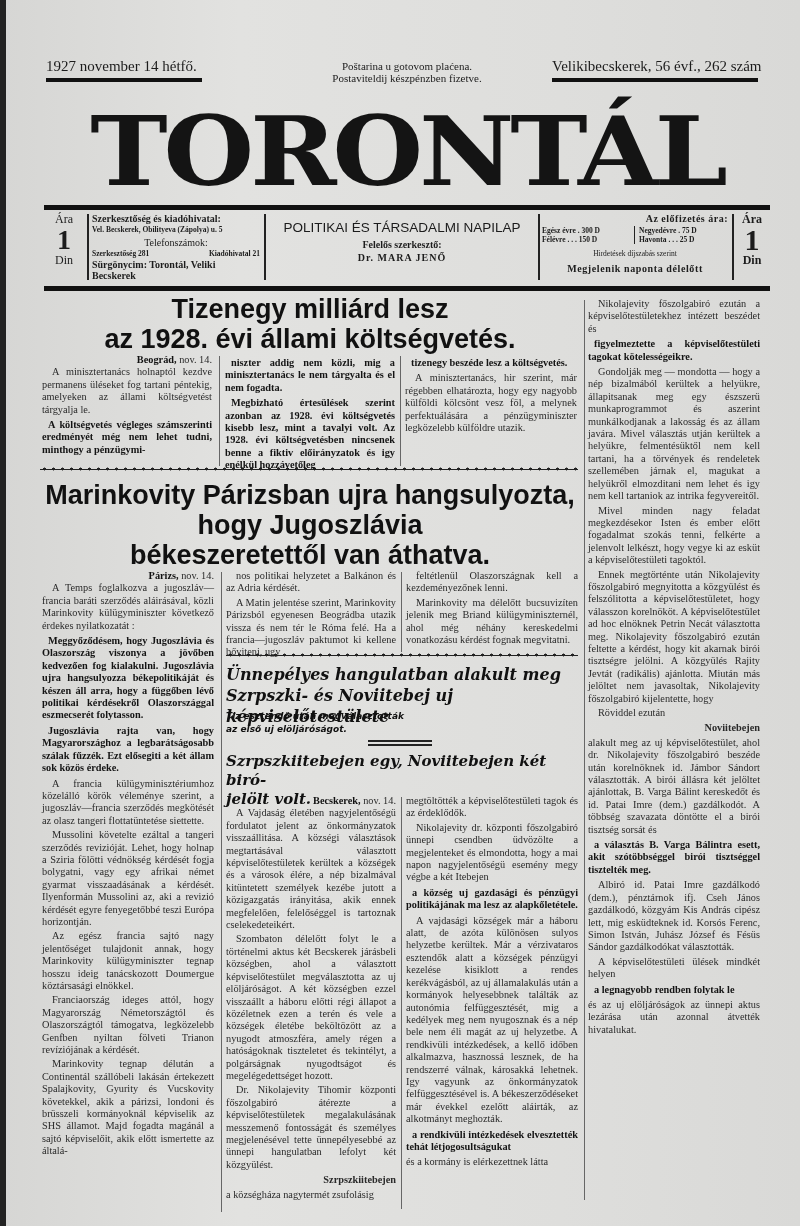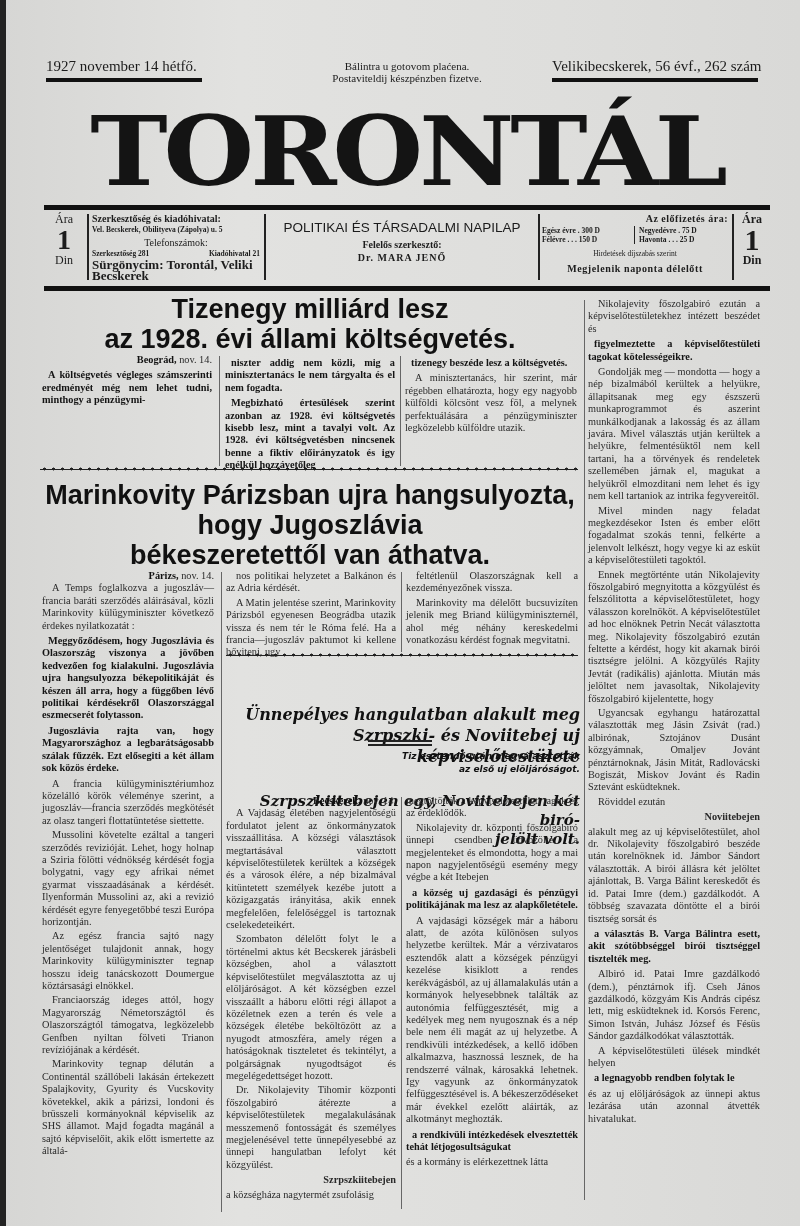--- a/index.html
+++ b/index.html
@@ -21,32 +21,32 @@
   .col { position:absolute; font-size:10.3px; line-height:12.4px; text-align:justify; color:#2a2a2a; }
   .col p { margin:0; text-indent:10px; }
   .col p.b { font-weight:bold; color:#141414; margin:3px 0; text-indent:6px; }
   .col p.dl { text-align:right; font-weight:normal; text-indent:0; }
   .col p.dl b { color:#111; }
   .col p.sub { text-align:right; font-weight:bold; text-indent:0; margin:3px 0 2px; }
   .col p + p { margin-top:2px; }
   .colsep { position:absolute; width:1px; background:#666; }
   .dotrule { position:absolute; height:6px; background-image: radial-gradient(circle,#222 1.4px,transparent 1.6px), linear-gradient(#222,#222);
              background-size:9px 6px, 100% 1.2px; background-repeat:repeat-x,no-repeat; background-position:0 0, 0 2.5px; }
-  .ital { font-family:"DejaVu Serif", serif; font-style:italic; font-weight:bold; text-align:right; color:#111;margin-top:40px; }
+  .ital { font-family:"DejaVu Serif", serif; font-style:italic; font-weight:bold; text-align:left; color:#111; }
 </style>
 </head>
 <body>
 
 <div class="page">
   <div class="leftbar"></div>
 
   <div class="abs topline" style="left:46px;">1927 november 14 hétfő.</div>
   <div class="abs rule" style="left:46px; top:78px; width:156px;"></div>
   <div class="abs post">
-    <div>Bálintra u gotovom plaćena.</div>
+    <div>Poštarina u gotovom plaćena.</div>
     <div>Postaviteldij készpénzben fizetve.</div>
   </div>
   <div class="abs topline" style="left:552px;">Velikibecskerek, 56 évf., 262 szám</div>
   <div class="abs rule" style="left:552px; top:78px; width:206px;"></div>
 
   <div class="abs masthead">TORONTÁL</div>
 
   <div class="abs infobar">
     <div class="ib" style="left:0; width:40px; text-align:center;">
       <div style="font-size:12px; margin-top:4px;">Ára</div>
@@ -55,21 +55,21 @@
     </div>
     <div class="vsep" style="left:43px;"></div>
     <div class="ib" style="left:48px; width:168px; font-weight:bold;">
       <div style="font-size:10px; margin-top:3px;">Szerkesztőség és kiadóhivatal:</div>
       <div style="font-size:7.5px;">Vel. Becskerek, Obilityeva (Zápolya) u. 5</div>
       <div style="font-size:10px; font-weight:normal; text-align:center; margin-top:2px;">Telefonszámok:</div>
       <div style="font-size:7.5px; display:flex; justify-content:space-between;">
         <span>Szerkesztőség 281</span>
         <span>Kiadóhivatal 21</span>
       </div>
-      <div style="font-size:13px;">Sürgönycim: Torontál, Veliki Becskerek</div>
+      <div style="font-size:10px;">Sürgönycim: Torontál, Veliki Becskerek</div>
     </div>
     <div class="vsep" style="left:220px;"></div>
     <div class="ib" style="left:226px; width:264px; text-align:center;">
       <div style="font-size:13.5px; margin-top:12px; font-family:'Liberation Sans',sans-serif;">POLITIKAI ÉS TÁRSADALMI NAPILAP</div>
       <div style="font-size:10px; margin-top:6px; font-weight:bold;">Felelős szerkesztő:</div>
       <div style="font-size:10px; margin-top:2px; font-weight:bold; letter-spacing:1px;">Dr. MARA JENŐ</div>
     </div>
     <div class="vsep" style="left:494px;"></div>
     <div class="ib" style="left:498px; width:186px; text-align:center; font-weight:bold;">
       <div style="font-size:10px; margin-top:3px; letter-spacing:0.5px;text-align:right;">Az előfizetés ára:</div>
@@ -94,20 +94,21 @@
     </div>
   </div>
 
   <div class="abs h1" style="left:40px; top:294px; width:540px; font-size:27px; line-height:30px;">
     <div>Tizenegy milliárd lesz</div>
     <div>az 1928. évi állami költségvetés.</div>
   </div>
   <div class="col" style="left:42px; top:354px; width:170px;">
     <p class="dl"><b>Beográd,</b><span> nov. 14.</span></p>
     <div>
+        <p>A minisztertanács holnaptól kezdve permanens üléseket fog tartani péntekig, amelyeken az állami költségvetést tárgyalja le.</p>
         <p class="b">A költségvetés végleges számszerinti eredményét még nem lehet tudni, minthogy a pénzügymi-</p>
       </div>
   </div>
   <div class="colsep" style="left:219px; top:356px; height:110px;"></div>
   <div class="col" style="left:225px; top:354px; width:170px;">
       <div>
         <p class="b">niszter addig nem közli, mig a minisztertanács le nem tárgyalta és el nem fogadta.</p>
         <p class="b">Megbizható értesülések szerint azonban az 1928. évi költségvetés kisebb lesz, mint a tavalyi volt. Az 1928. évi költségvetésben nincsenek benne a fiktiv előirányzatok és igy enélkül hozzávetőleg</p>
       </div>
     </div>
@@ -121,21 +122,20 @@
   <div class="dotrule" style="left:40px; top:466px; width:538px;"></div>
 
   <div class="colsep" style="left:584px; top:300px; height:900px;"></div>
   <div class="col" style="left:588px; top:298px; width:172px;">
       <div>
         <p>Nikolajevity főszolgabiró ezután a képviselőtestületekhez intézett beszédet és</p>
         <p class="b">figyelmeztette a képviselőtestületi tagokat kötelességeikre.</p>
         <p>Gondolják meg — mondotta — hogy a nép bizalmából kerültek a helyükre, állapitsanak meg egy észszerü munkaprogrammot és aszerint munkálkodjanak a lakosság és az állam javára. Mivel választás utján kerültek a helyükre, felmentésüktől nem kell tartani, ha a törvények és rendeletek szellemében járnak el, magukat a helyükről elmozditani nem lehet és igy nem kell tartaniok az intrika fegyvereitől.</p>
         <p>Mivel minden nagy feladat megkezdésekor Isten és ember előtt fogadalmat szokás tenni, felkérte a jelenvolt lelkészt, hogy vegye ki az esküt a képviselőtestületi tagoktól.</p>
         <p>Ennek megtörténte után Nikolajevity főszolgabiró megnyitotta a közgyülést és felszólitotta a képviselőtestületet, hogy válasszon korelnököt. A képviselőtestület ad hoc elnöknek Petrin Necát választotta meg. Nikolajevity főszolgabiró ezután feltette a kérdést, hogy kit akarnak birói tisztségre jelölni. A közgyülés Rajity Jevtát (radikális) ajánlotta. Miután más jelöltet nem javasoltak, Nikolajevity főszolgabiró kijelentette, hogy</p>
-        <p>Ugyancsak egyhangu határozattal választották meg Jásin Zsivát (rad.) albirónak, Sztojánov Dusánt közgyámnak, Omaljev Jovánt pénztárnoknak, Jásin Mitát, Radlovácski Bogiszát, Miskov Jovánt és Radin Sztevánt esküdteknek.</p>
         <p>Röviddel ezután</p>
         <p class="sub">Noviitebejen</p>
         <p style="text-indent: 0px;">alakult meg az uj képviselőtestület, ahol dr. Nikolajevity főszolgabiró beszéde után korelnöknek id. Jámbor Sándort választották. A birói állásra két jelöltet ajánlottak, B. Varga Bálint kereskedőt és id. Patai Imre (dem.) gazdálkodót. A többség szavazata döntötte el a birói tisztség sorsát és</p>
         <p class="b">a választás B. Varga Bálintra esett, akit szótöbbséggel birói tisztséggel tisztelték meg.</p>
         <p>Albiró id. Patai Imre gazdálkodó (dem.), pénztárnok ifj. Cseh János gazdálkodó, közgyám Kis András cipész lett, mig esküdteknek id. Korsós Ferenc, Simon István, Juhász József és Fésüs Sándor gazdálkodókat választották.</p>
         <p>A képviselőtestületi ülések mindkét helyen</p>
         <p class="b">a legnagyobb rendben folytak le</p>
         <p style="text-indent: 0px;">és az uj elöljáróságok az ünnepi aktus lezárása után azonnal átvették hivatalukat.</p>
       </div>
     </div>
@@ -161,21 +161,21 @@
   <div class="colsep" style="left:221px; top:572px; height:640px;"></div>
   <div class="col" style="left:226px; top:570px; width:170px;">
       <div>
         <p>nos politikai helyzetet a Balkánon és az Adria kérdését.</p>
         <p>A Matin jelentése szerint, Marinkovity Párizsból egyenesen Beográdba utazik vissza és nem tér le Róma felé. Ha a francia—jugoszláv paktumot ki kellene bőviteni, ugy</p>
       </div>
     </div>
   <div class="colsep" style="left:401px; top:572px; height:80px;"></div>
   <div class="col" style="left:406px; top:570px; width:172px;">
       <div>
-        <p>feltétlenül Olaszországnak kell a kezdeményezőnek vissza.</p>
+        <p>feltétlenül Olaszországnak kell a kezdeményezőnek lenni.</p>
         <p>Marinkovity ma délelőtt bucsuvizíten jelenik meg Briand külügyminiszternél, ahol még néhány kereskedelmi vonatkozásu kérdést fognak megvitatni.</p>
       </div>
     </div>
   <div class="dotrule" style="left:226px; top:652px; width:352px;"></div>
 
   <div class="abs ital" style="left:226px; top:664px; width:354px; font-size:16px; line-height:21px;">
     <div>Ünnepélyes hangulatban alakult meg</div>
     <div>Szrpszki- és Noviitebej uj képviselőtestülete</div>
   </div>
   <div class="abs ital" style="left:226px; top:710px; width:354px; font-size:9px; line-height:13px; font-family:'DejaVu Sans',sans-serif;">

